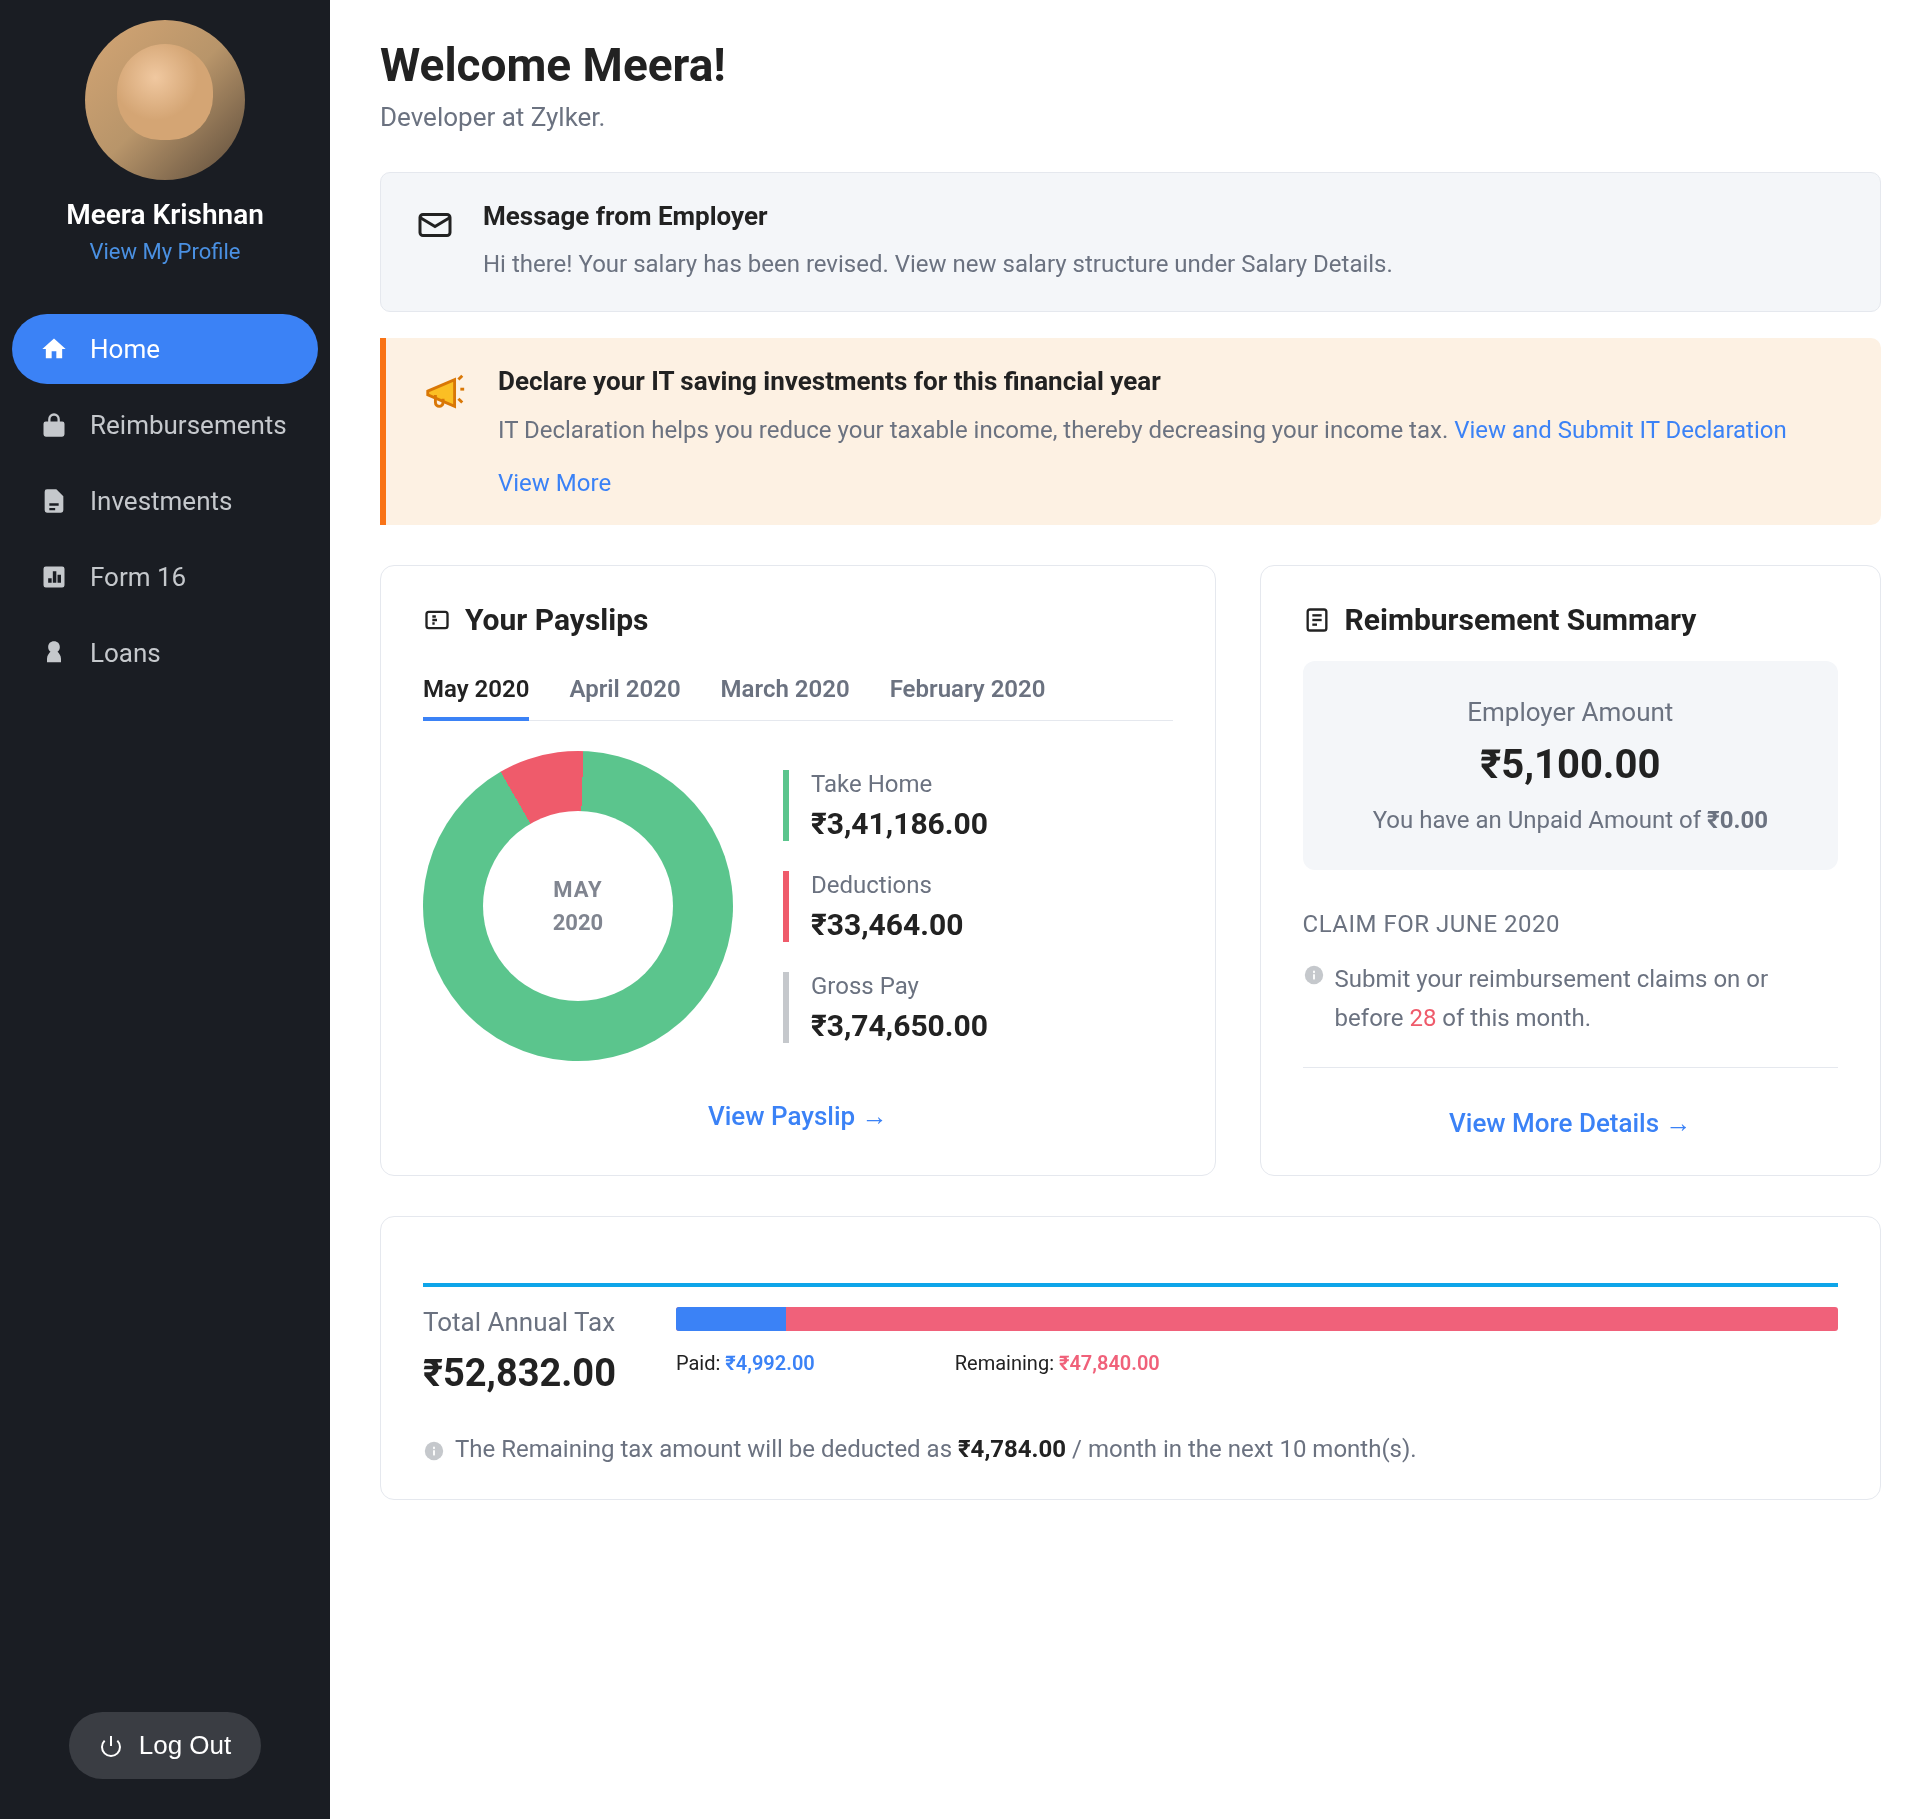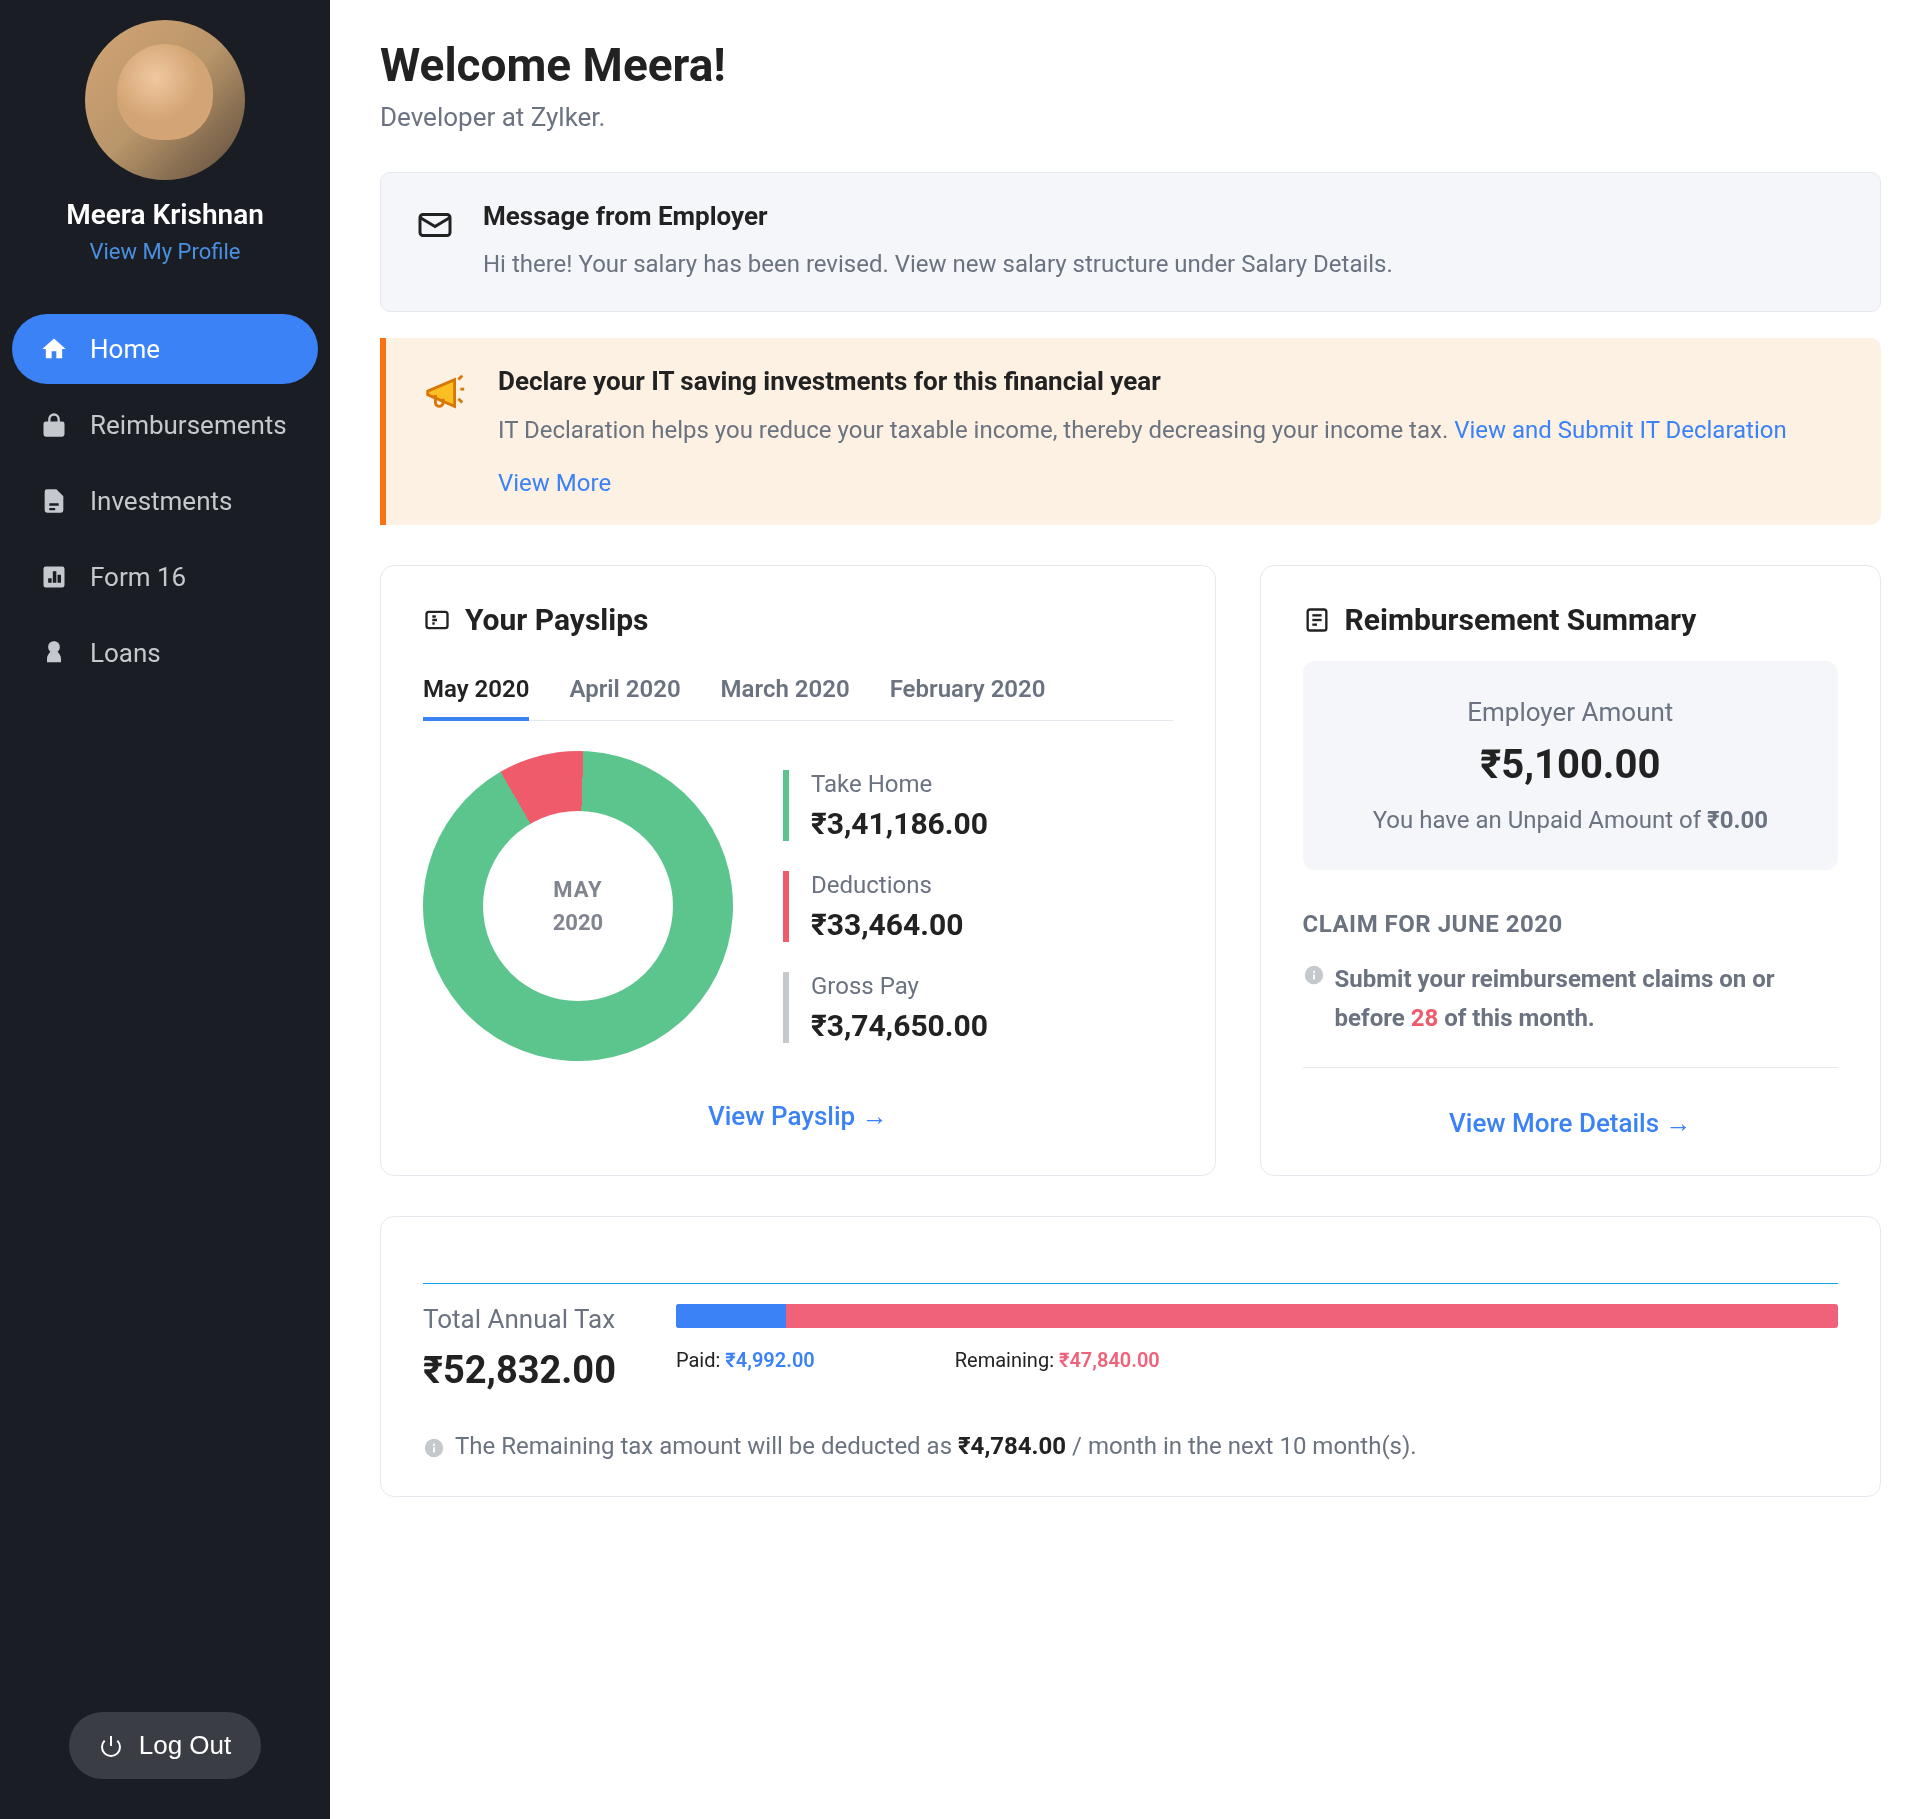--- a/index.html
+++ b/index.html
@@ -311,21 +311,20 @@
       color: #222;
       margin-bottom: 18px;
     }
     .unpaid-text {
       font-size: 24px;
       color: #6b7280;
     }
     .claim-section {
       border-bottom: 1px solid #e5e8ee;
       padding-bottom: 30px;
-      font-weight: bold;
     }
     .claim-label {
       font-size: 24px;
       color: #6b7280;
       letter-spacing: 0.5px;
       margin-bottom: 22px;
     }
     .claim-text {
       font-size: 24px;
       color: #6b7280;
@@ -345,21 +344,21 @@
       border: 1px solid #e5e8ee;
       border-radius: 14px;
       padding: 36px 42px;
     }
     .tax-body {
       display: flex;
       gap: 60px;
       align-items: flex-start;
       margin-top: 30px;
       padding-top: 20px;
-      border-top: 1px solid #0ea5e9;
+      border-top: 4px solid #0ea5e9;
     }
     .tax-left { flex: 0 0 auto; }
     .tax-label {
       font-size: 26px;
       color: #6b7280;
       margin-bottom: 14px;
     }
     .tax-value {
       font-size: 38px;
       font-weight: 700;

